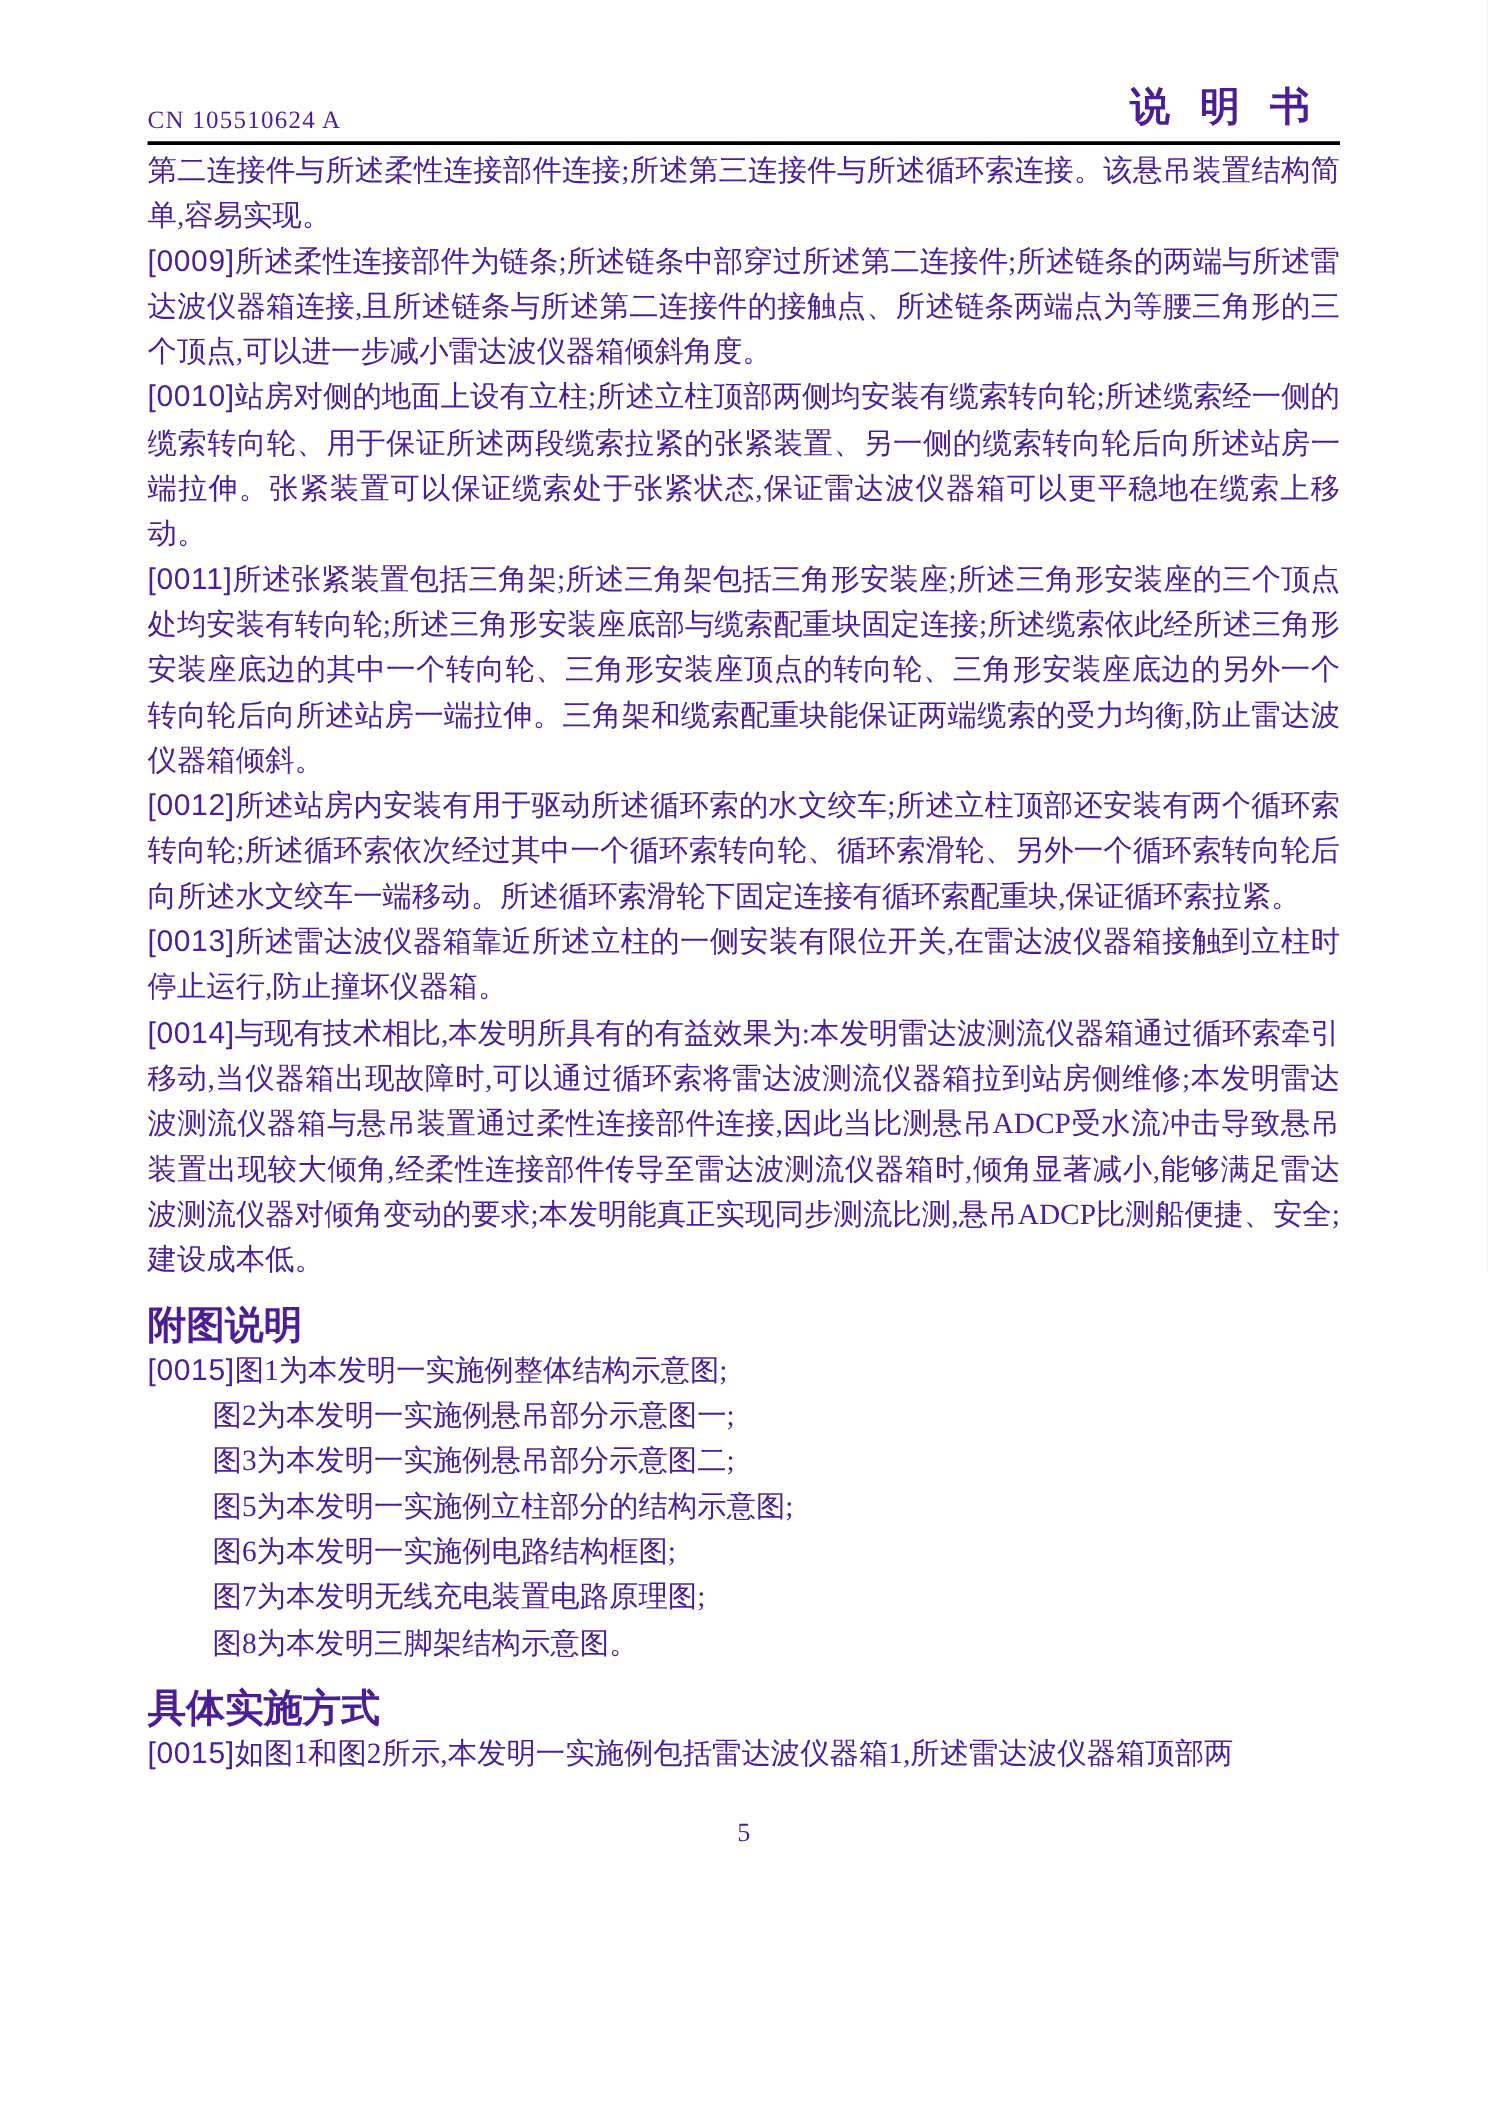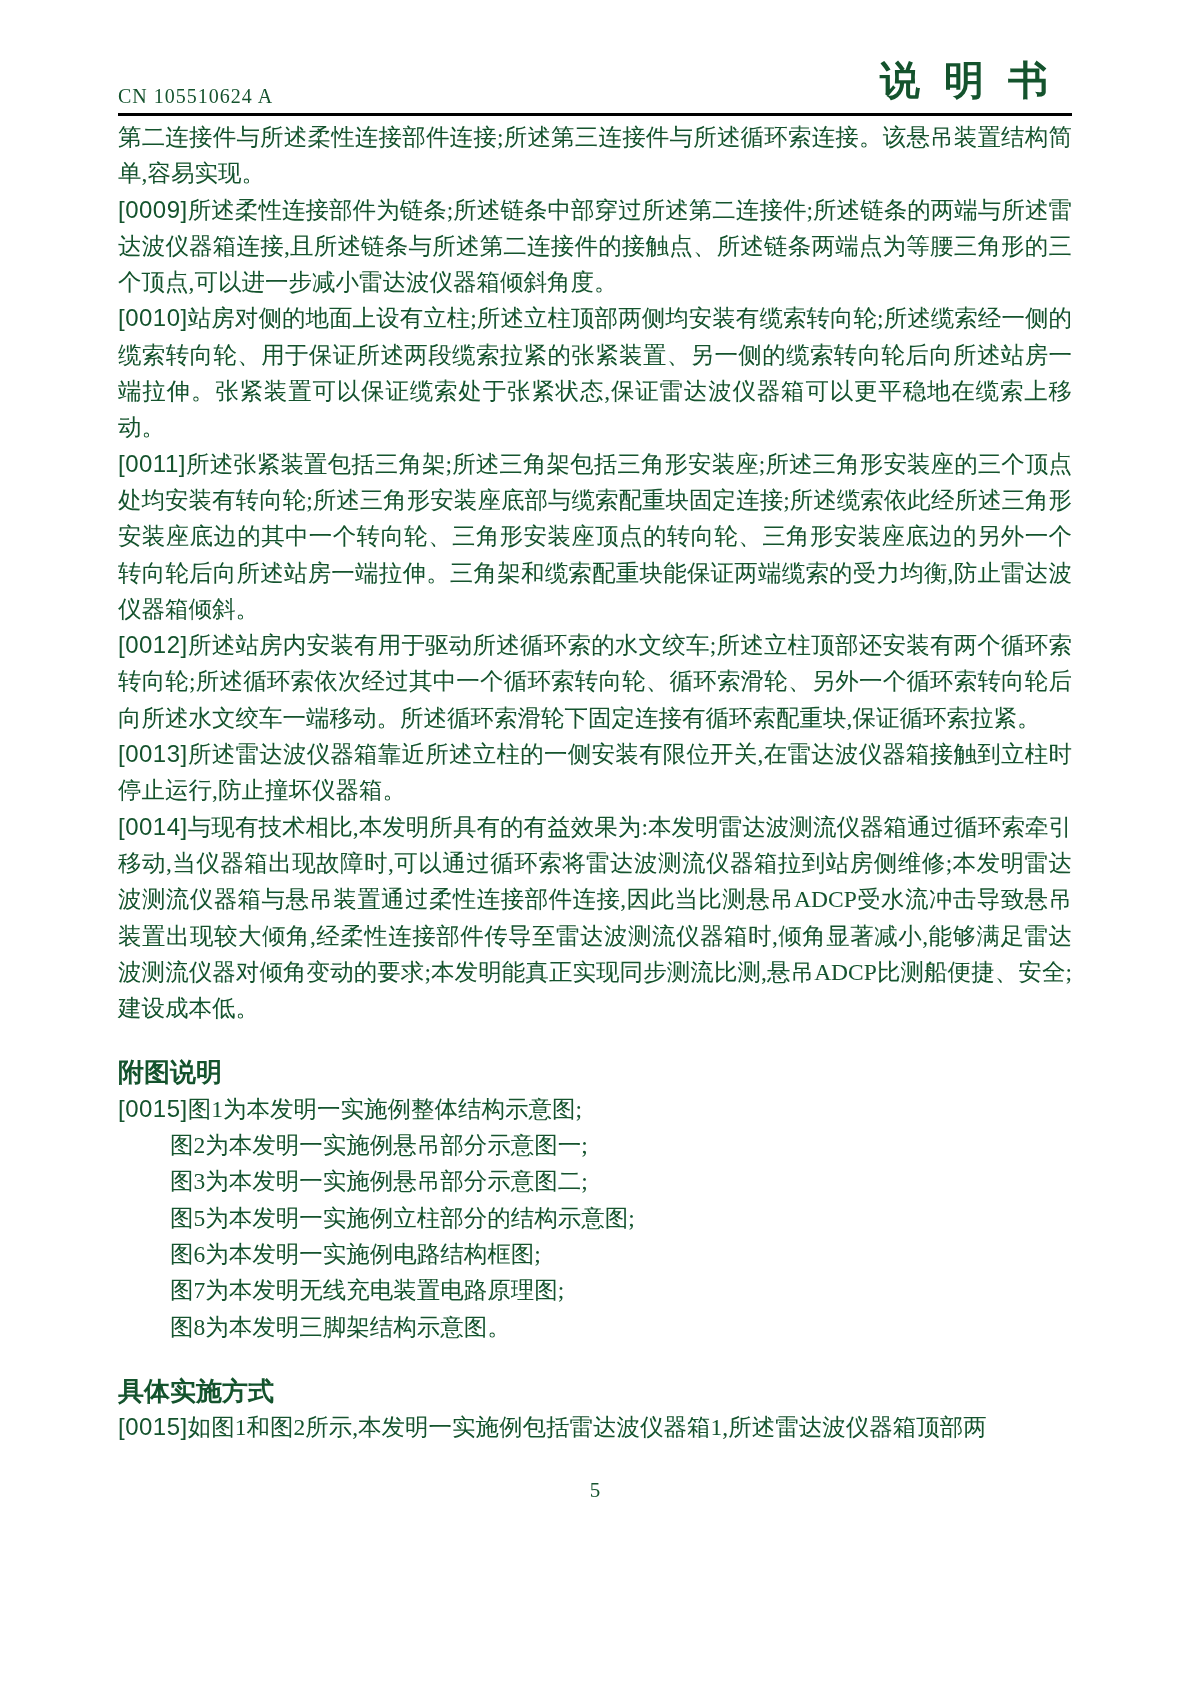--- a/index.html
+++ b/index.html
@@ -3,39 +3,39 @@
 <meta charset="utf-8">
 <style>
   html, body { margin: 0; padding: 0; background: #e8e8e8; }
   .page {
     width: 1190px;
     height: 1684px;
     margin: 0 auto;
     background: #ffffff;
     box-sizing: border-box;
     padding: 66px 118px 0 118px;
-    color: #14532d;
+    color: #4c1d95;
     font-family: "Liberation Serif", "DejaVu Serif", serif;
     overflow: hidden;
   }
   
   .header {
     display: flex;
     align-items: flex-end;
     justify-content: space-between;
     height: 42px;
   }
   .doc-number {
     font-size: 20px;
     letter-spacing: 1px;
     white-space: nowrap;
     flex: 1 1 0;
   }
   .doc-title {
-    font-size: 40px;
+    font-size: 32px;
     font-weight: bold;
     letter-spacing: 24px;
     text-indent: 24px; 
     white-space: nowrap;
     text-align: center;
     flex: 0 0 auto;
     font-family: Liberation Mono, monospace;
   }
   .page-indicator {
     font-size: 20px;
@@ -58,23 +58,23 @@
   .para { margin: 0; }
   .pnum {
     display: inline-block;
     min-width: 68px;
     font-family: "Liberation Sans", "DejaVu Sans", sans-serif;
     font-size: 24px;
     letter-spacing: 0.5px;
   }
   .section-heading {
     font-family: "Liberation Sans", "DejaVu Sans", sans-serif;
-    font-size: 26px;
+    font-size: 31px;
     font-weight: bold;
-    margin: 28px 0 0 0;
+    margin: 16px 0 0 0;
     line-height: 36.3px;
     text-align: left;
   }
   .figure-line {
     padding-left: 52px;
     text-align: left;
   }
   
   .footer {
     margin-top: 33px;

